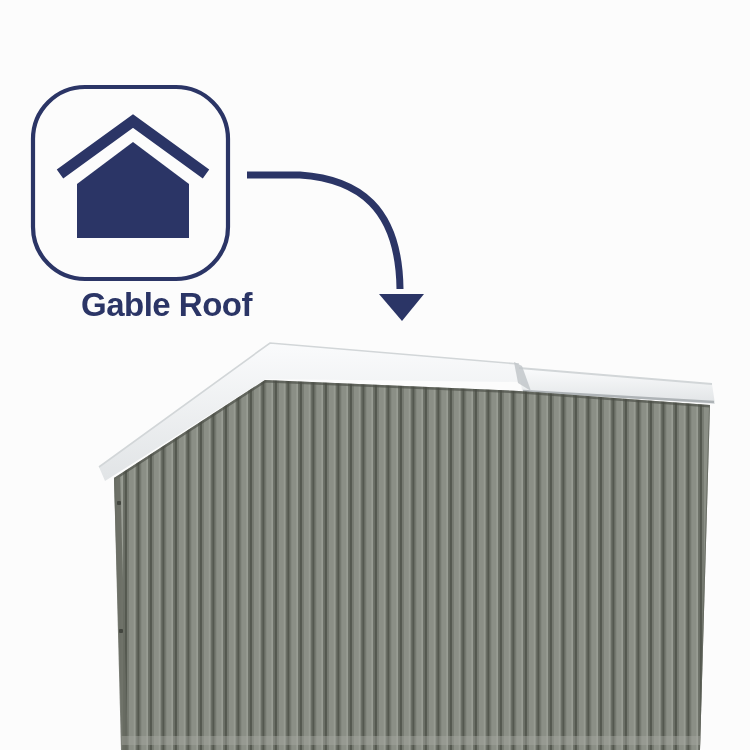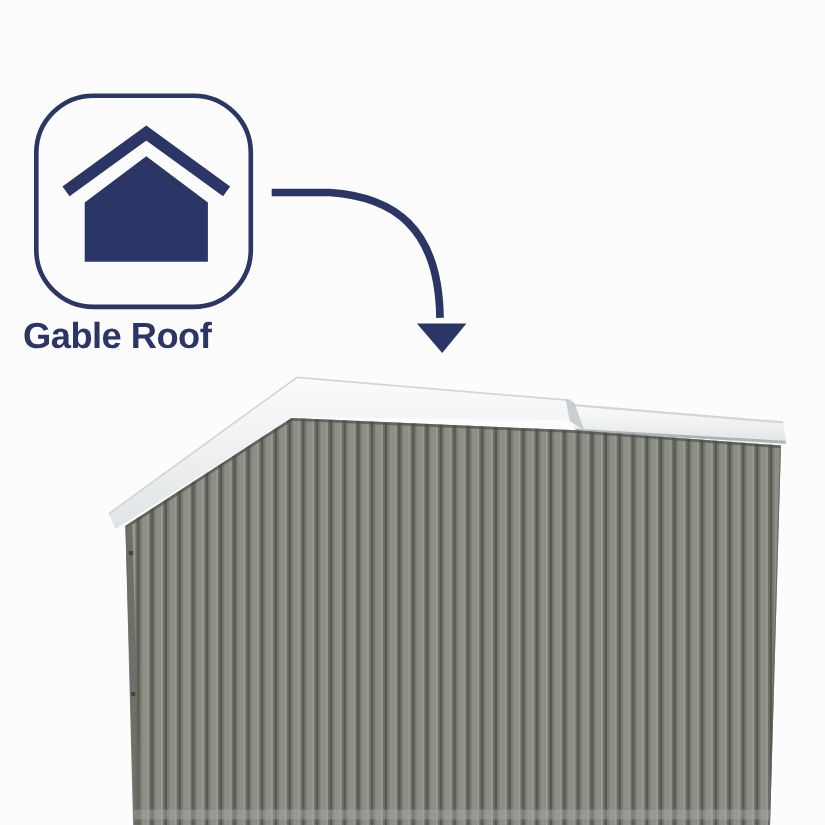--- a/index.html
+++ b/index.html
@@ -14,24 +14,24 @@
     overflow: hidden;
     font-family: "Liberation Sans", sans-serif;
   }
   .stage svg {
     position: absolute;
     top: 0;
     left: 0;
   }
   .badge-label {
     position: absolute;
-    left: 21px;
+    left: 32px;
     top: 288px;
     width: 220px;
-    text-align: left;
+    text-align: right;
     font-size: 33px;
     font-weight: 700;
     letter-spacing: -0.5px;
     color: #2b3566;
     line-height: 1;
   }
 </style>
 </head>
 <body>
 

